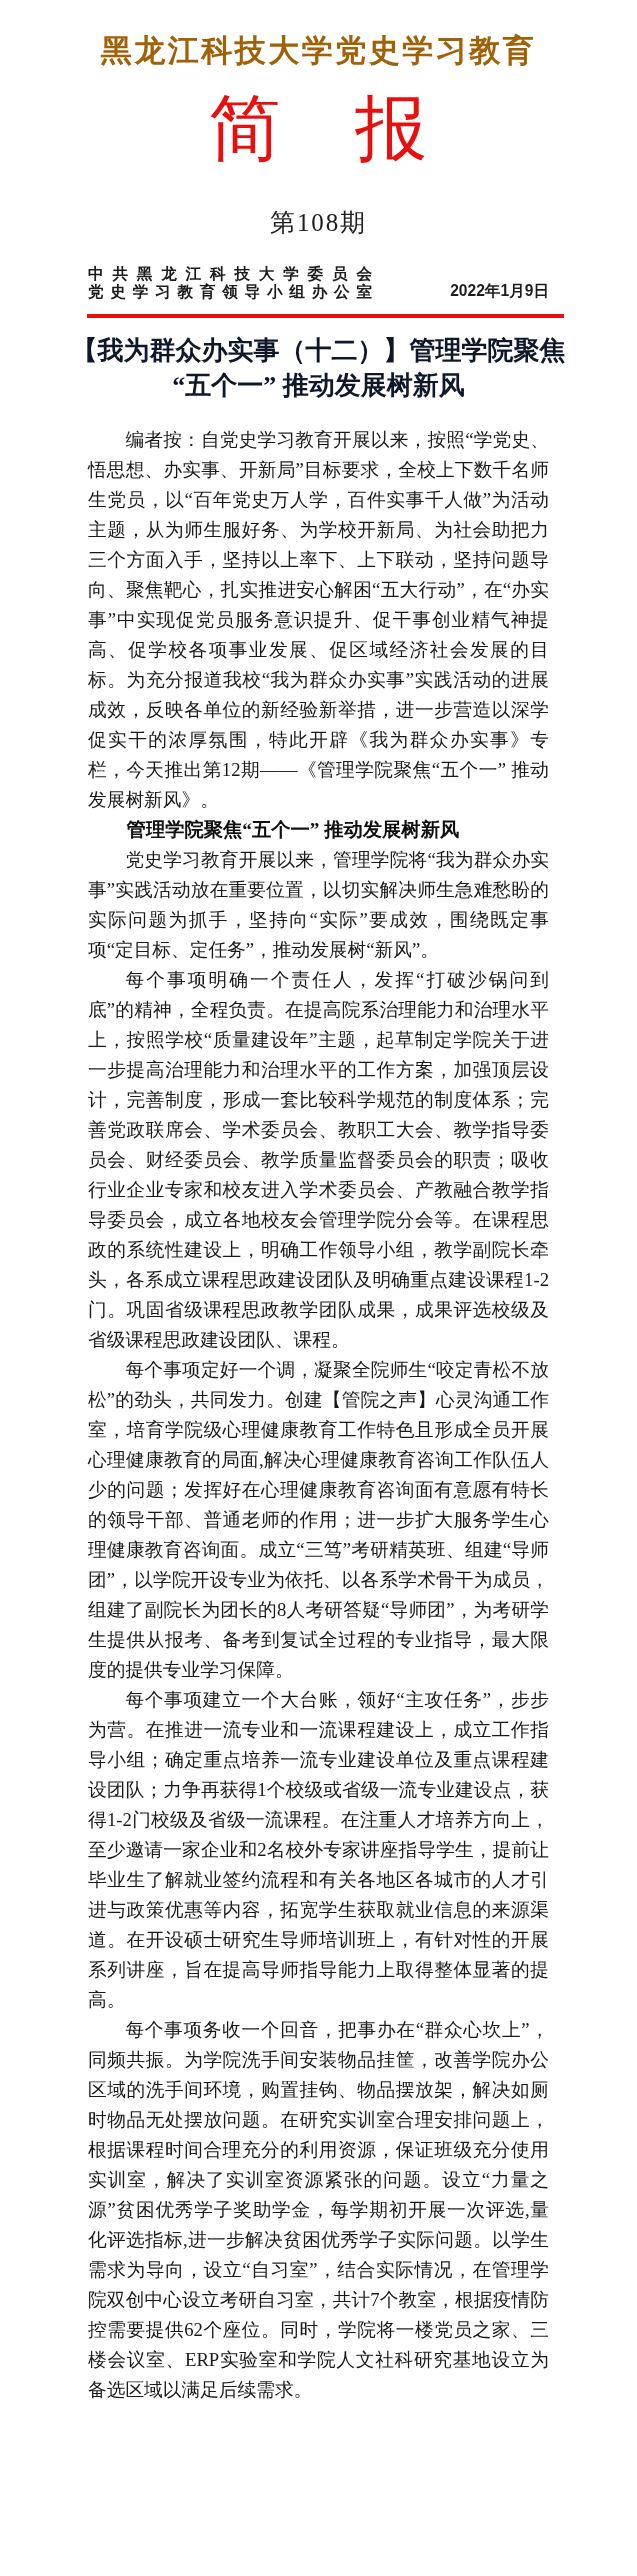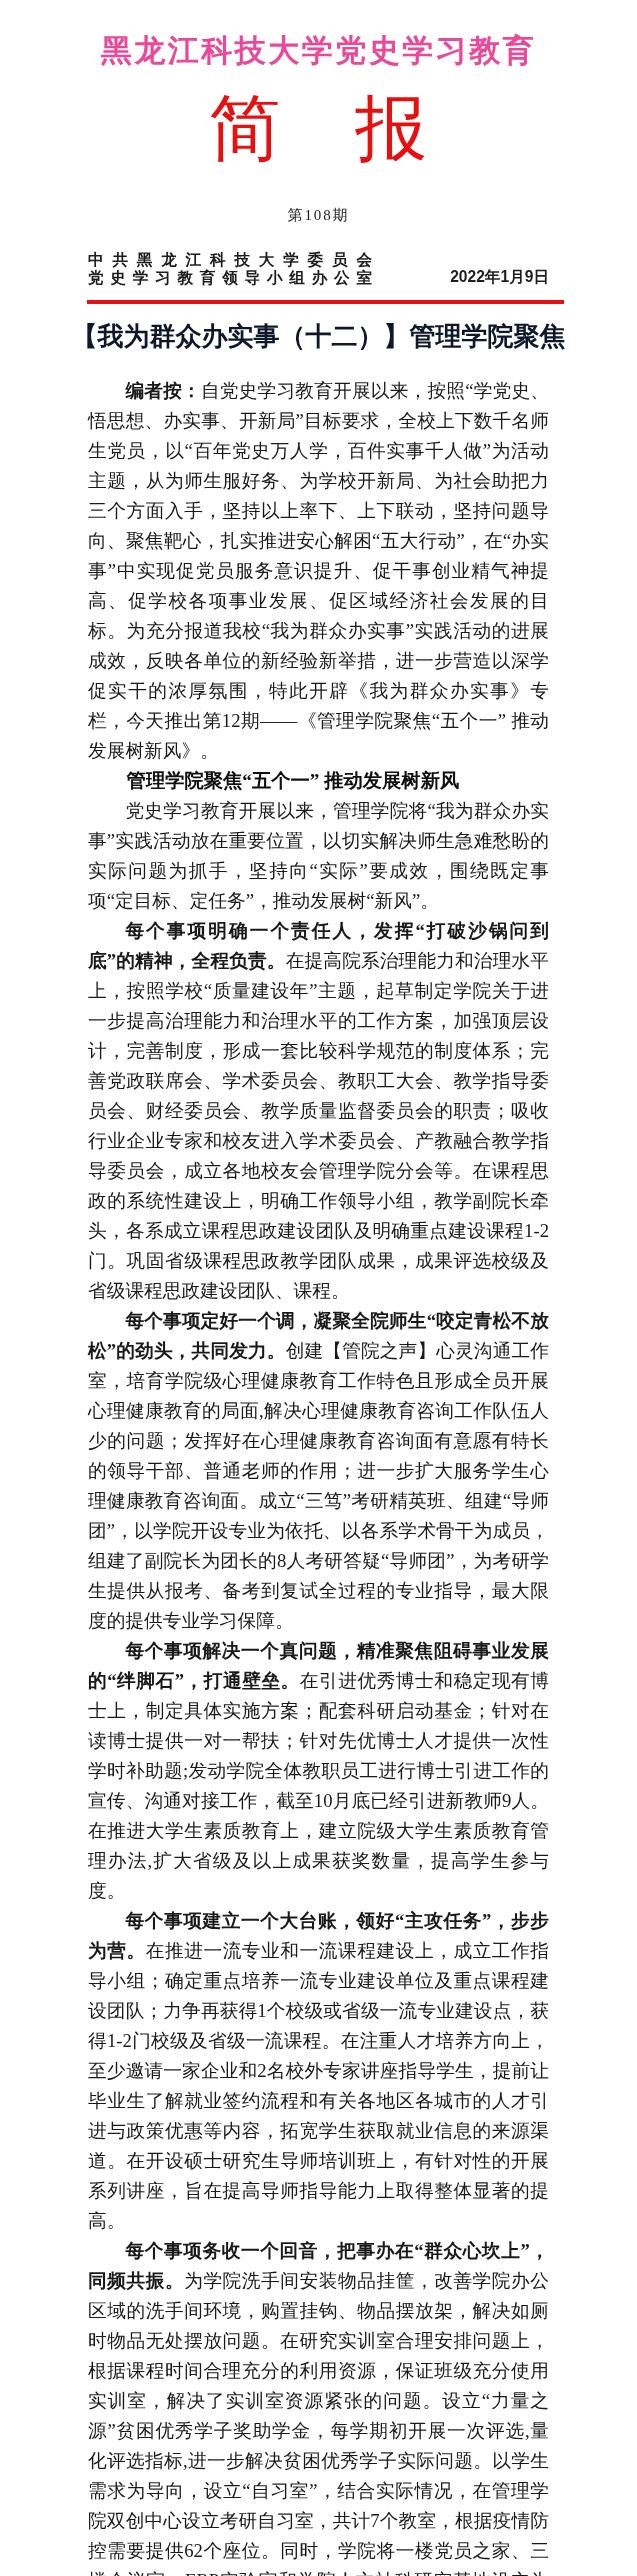--- a/index.html
+++ b/index.html
@@ -3,27 +3,27 @@
 <meta charset="utf-8">
 <style>
   html,body { margin:0; padding:0; background:#9a9a9a; }
   .page {
     width:637px; height:2576px; margin:0 auto; background:#ffffff;
     overflow:hidden; font-family:"Liberation Serif", serif; color:#161616;
   }
   .masthead { text-align:center; }
   .org-title {
     padding-top:34px; font-size:31px; font-weight:bold;
-    color:#ec4899; letter-spacing:2.5px; line-height:1.1;
+    color:#a16207; letter-spacing:2.5px; line-height:1.1;
   }
   .bulletin-title {
     margin-top:21px; font-size:72px; font-weight:normal;
     color:#e8100f; line-height:1.12; letter-spacing:1.2px;
   }
-  .issue-no { margin-top:36px; font-size:15px; color:#1d1d1d; letter-spacing:1.9px; }
+  .issue-no { margin-top:36px; font-size:25px; color:#1d1d1d; letter-spacing:1.9px; }
   .issuer-row {
     width:461px; margin:26px auto 12px; display:flex;
     justify-content:space-between; align-items:flex-end;
   }
   .issuer-block {
     width:284px; font-family:"Liberation Sans", sans-serif;
     font-weight:bold; font-size:15.6px; line-height:18.7px; color:#1d1d1d;
   }
   .issuer-line { text-align:justify; text-align-last:justify; }
   .issue-date {
@@ -33,21 +33,21 @@
   .rule { height:3.7px; background:#e8100f; margin:7.5px 73px 0 87px; }
   .headline {
     margin-top:15px; text-align:center; font-weight:bold;
     font-size:26px; line-height:35px; color:#0f172a;
   }
   .body-col {
     width:461px; margin:22.4px auto 0; font-size:18.7px; line-height:30px;
     text-align:justify; color:#191919;
   }
   .body-col p { margin:0; text-indent:2em; }
-  .lead { font-weight:bold; }
+  .lead { font-weight:normal; }
   .section-heading {
     text-align:left; font-weight:bold; font-size:19.3px;
     line-height:30px; margin:0; color:#0f0f0f;
   }
 </style>
 </head>
 <body>
 
 <div class="page">
 
@@ -62,35 +62,35 @@
         <div class="issuer-line">党史学习教育领导小组办公室</div>
       </div>
       <div class="issue-date">2022年1月9日</div>
     </div>
 
     <div class="rule"></div>
   </div>
 
   <div class="headline">
     <div>【我为群众办实事（十二）】管理学院聚焦</div>
+    <div>“五个一” 推动发展树新风</div>
   </div>
 
   <div class="body-col">
 
     <p><span class="lead">编者按：</span><span>自党史学习教育开展以来，按照“学党史、悟思想、办实事、开新局”目标要求，全校上下数千名师生党员，以“百年党史万人学，百件实事千人做”为活动主题，从为师生服好务、为学校开新局、为社会助把力三个方面入手，坚持以上率下、上下联动，坚持问题导向、聚焦靶心，扎实推进安心解困“五大行动”，在“办实事”中实现促党员服务意识提升、促干事创业精气神提高、促学校各项事业发展、促区域经济社会发展的目标。为充分报道我校“我为群众办实事”实践活动的进展成效，反映各单位的新经验新举措，进一步营造以深学促实干的浓厚氛围，特此开辟《我为群众办实事》专栏，今天推出第12期——《管理学院聚焦“五个一” 推动发展树新风》。</span></p>
 
     <p class="section-heading">管理学院聚焦“五个一” 推动发展树新风</p>
 
     <p><span class="lead"></span><span>党史学习教育开展以来，管理学院将“我为群众办实事”实践活动放在重要位置，以切实解决师生急难愁盼的实际问题为抓手，坚持向“实际”要成效，围绕既定事项“定目标、定任务”，推动发展树“新风”。</span></p>
 
     <p><span class="lead">每个事项明确一个责任人，发挥“打破沙锅问到底”的精神，全程负责。</span><span>在提高院系治理能力和治理水平上，按照学校“质量建设年”主题，起草制定学院关于进一步提高治理能力和治理水平的工作方案，加强顶层设计，完善制度，形成一套比较科学规范的制度体系；完善党政联席会、学术委员会、教职工大会、教学指导委员会、财经委员会、教学质量监督委员会的职责；吸收行业企业专家和校友进入学术委员会、产教融合教学指导委员会，成立各地校友会管理学院分会等。在课程思政的系统性建设上，明确工作领导小组，教学副院长牵头，各系成立课程思政建设团队及明确重点建设课程1-2门。巩固省级课程思政教学团队成果，成果评选校级及省级课程思政建设团队、课程。</span></p>
 
     <p><span class="lead">每个事项定好一个调，凝聚全院师生“咬定青松不放松”的劲头，共同发力。</span><span>创建【管院之声】心灵沟通工作室，培育学院级心理健康教育工作特色且形成全员开展心理健康教育的局面,解决心理健康教育咨询工作队伍人少的问题；发挥好在心理健康教育咨询面有意愿有特长的领导干部、普通老师的作用；进一步扩大服务学生心理健康教育咨询面。成立“三笃”考研精英班、组建“导师团”，以学院开设专业为依托、以各系学术骨干为成员，组建了副院长为团长的8人考研答疑“导师团”，为考研学生提供从报考、备考到复试全过程的专业指导，最大限度的提供专业学习保障。</span></p>
 
-    <p><span class="lead">每个事项解决一个真问题，精准聚焦阻碍事业发展的“绊脚石”，打通壁垒。</span><span>在引进优秀博士和稳定现有博士上，制定具体实施方案；配套科研启动基金；针对在读博士提供一对一帮扶；针对先优博士人才提供一次性学时补助题;发动学院全体教职员工进行博士引进工作的宣传、沟通对接工作，截至10月底已经引进新教师9人。在推进大学生素质教育上，建立院级大学生素质教育管理办法,扩大省级及以上成果获奖数量，提高学生参与度。</span></p>
 
     <p><span class="lead">每个事项建立一个大台账，领好“主攻任务”，步步为营。</span><span>在推进一流专业和一流课程建设上，成立工作指导小组；确定重点培养一流专业建设单位及重点课程建设团队；力争再获得1个校级或省级一流专业建设点，获得1-2门校级及省级一流课程。在注重人才培养方向上，至少邀请一家企业和2名校外专家讲座指导学生，提前让毕业生了解就业签约流程和有关各地区各城市的人才引进与政策优惠等内容，拓宽学生获取就业信息的来源渠道。在开设硕士研究生导师培训班上，有针对性的开展系列讲座，旨在提高导师指导能力上取得整体显著的提高。</span></p>
 
     <p><span class="lead">每个事项务收一个回音，把事办在“群众心坎上”，同频共振。</span><span>为学院洗手间安装物品挂筐，改善学院办公区域的洗手间环境，购置挂钩、物品摆放架，解决如厕时物品无处摆放问题。在研究实训室合理安排问题上，根据课程时间合理充分的利用资源，保证班级充分使用实训室，解决了实训室资源紧张的问题。设立“力量之源”贫困优秀学子奖助学金，每学期初开展一次评选,量化评选指标,进一步解决贫困优秀学子实际问题。以学生需求为导向，设立“自习室”，结合实际情况，在管理学院双创中心设立考研自习室，共计7个教室，根据疫情防控需要提供62个座位。同时，学院将一楼党员之家、三楼会议室、ERP实验室和学院人文社科研究基地设立为备选区域以满足后续需求。</span></p>
 
   </div>
 </div>
 
 
 </body></html>

